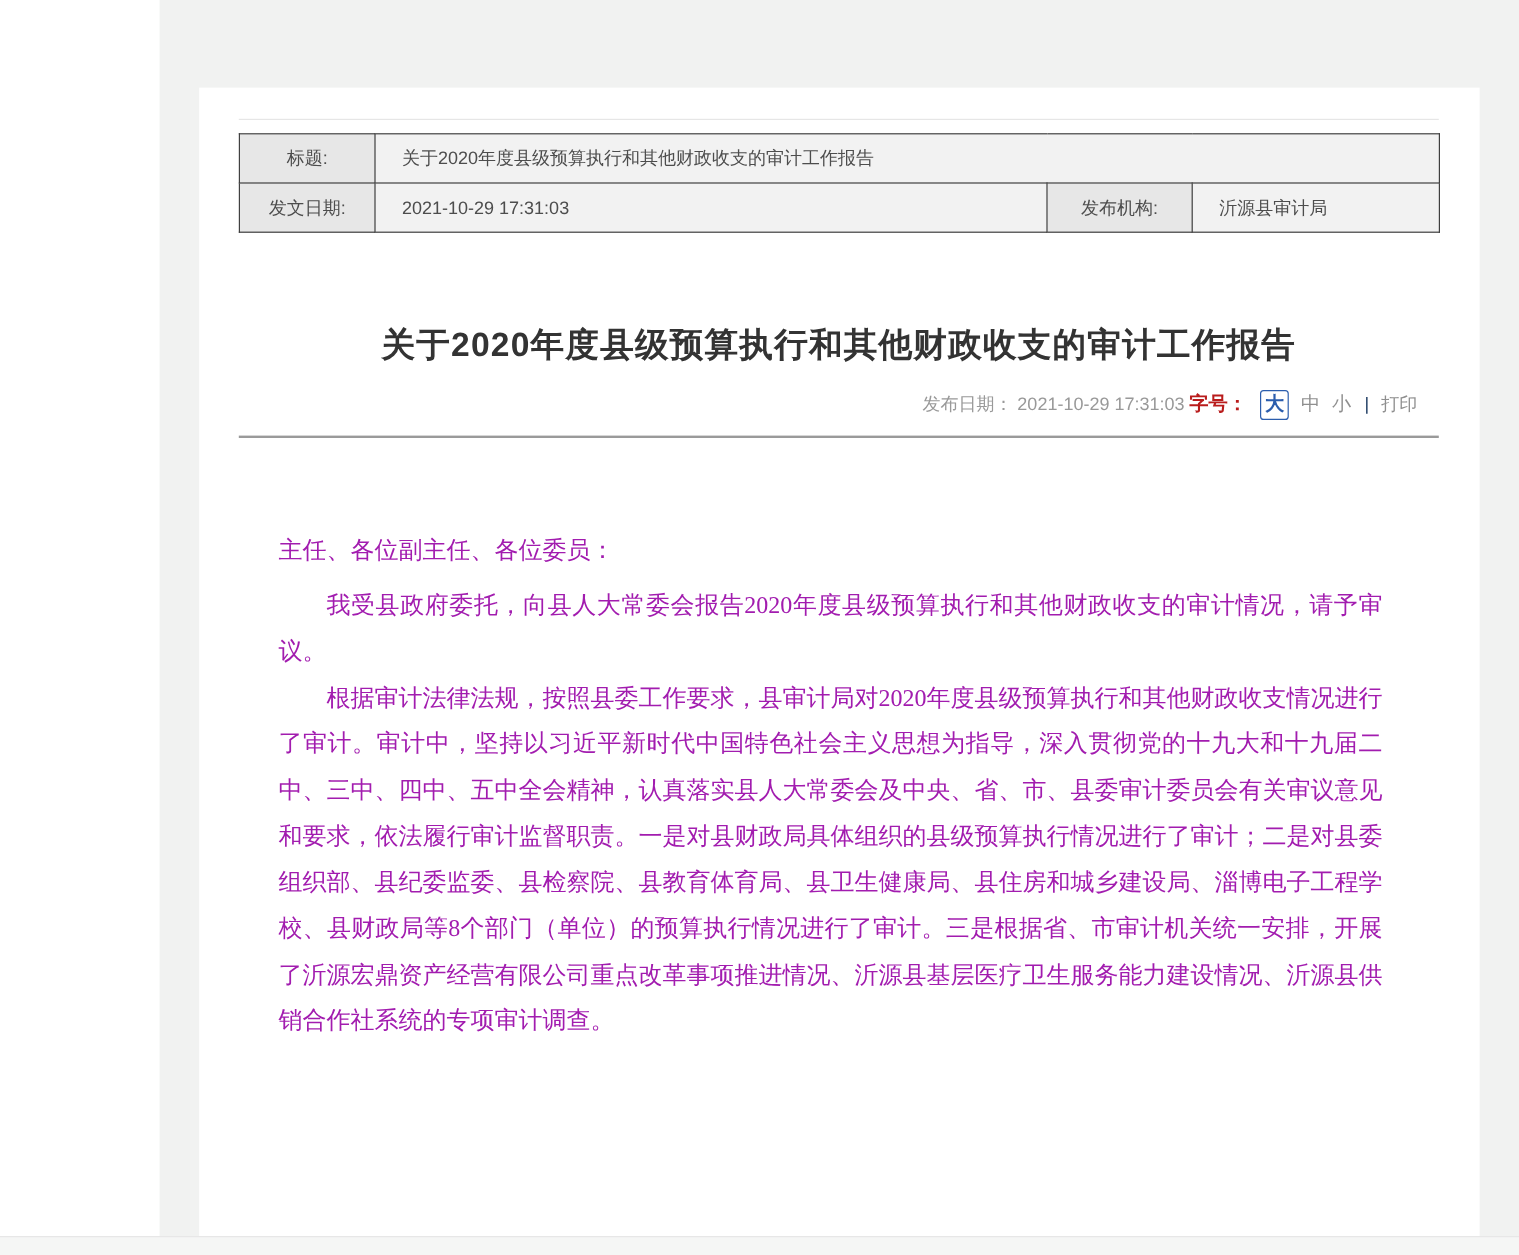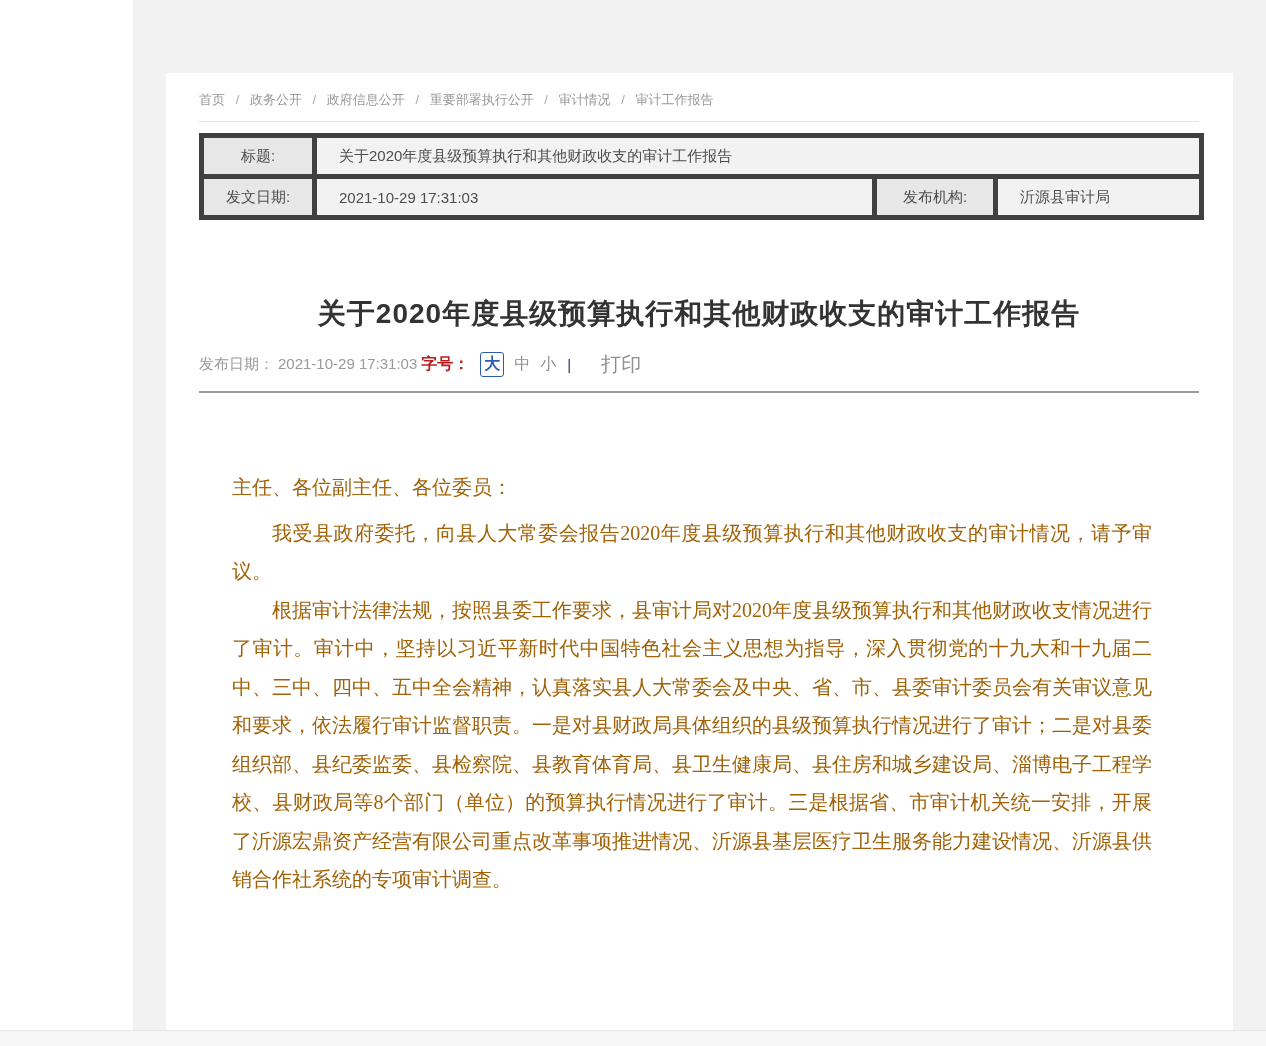--- a/index.html
+++ b/index.html
@@ -48,21 +48,21 @@
   
   .meta-table {
     margin-top: 11px;
     width: 1000px;
     border-collapse: collapse;
     font-size: 15px;
     color: #555555;
     table-layout: fixed;
   }
   .meta-table td {
-    border: 5px solid #404040;
+    border: 1px solid #404040;
     height: 41px;
     vertical-align: middle;
   }
   .meta-table td.label {
     background: #e7e7e7;
     text-align: center;
     color: #4d4d4d;
   }
   .meta-table td.value {
     background: #f2f2f2;
@@ -75,21 +75,21 @@
     text-align: center;
     font-size: 28px;
     font-weight: bold;
     color: #333333;
     letter-spacing: 1px;
     line-height: 40px;
   }
   .date-row {
     margin-top: 17px;
     display: flex;
-    justify-content: flex-start;
+    justify-content: flex-end;
     align-items: center;
     font-size: 15px;
     color: #999999;
   }
   .publish-date span { margin-right: 4px; }
   .controls {
     display: flex;
     align-items: center;
     margin-right: 18px;
     font-size: 16px;
@@ -112,40 +112,39 @@
     color: #2b5dad;
     border: 1px solid #2b5dad;
     border-radius: 3px;
     padding: 1px 3px;
     font-weight: bold;
   }
   .pipe { color: #17365d; margin: 0 10px 0 6px; font-size: 15px; }
   .print-btn {
     background: transparent;
     border: none;
-    font-size: 20px;
+    font-size: 15px;
     color: #8f8f8f;
     cursor: pointer;
     font-family: Liberation Serif, serif;
-    margin-left: 20px;
   }
   .divider-dark {
     margin-top: 13px;
     height: 2px;
     background: #9a9a9a;
   }
   
   .article-body {
     margin-top: 75px;
     margin-left: 33px;
     width: 920px;
     font-family: "Liberation Serif", "DejaVu Serif", serif;
     font-size: 20px;
     line-height: 38.5px;
-    color: #a16207;
+    color: #a21caf;
     text-align: justify;
   }
   .article-body p { margin: 0; }
   .article-body p.first { margin-bottom: 7px; }
   .article-body p.indent { text-indent: 2em; }
   
   .footer-strip {
     position: absolute;
     left: 0; right: 0;
     top: 1030px;
@@ -156,33 +155,20 @@
   }
 </style>
 </head>
 <body>
 
 <div class="viewport">
   <div class="gray-bg"></div>
 
   <div class="card">
 
-    <nav class="breadcrumb">
-      <a>首页</a>
-      <span class="sep">/</span>
-      <a>政务公开</a>
-      <span class="sep">/</span>
-      <a>政府信息公开</a>
-      <span class="sep">/</span>
-      <a>重要部署执行公开</a>
-      <span class="sep">/</span>
-      <a>审计情况</a>
-      <span class="sep">/</span>
-      <span>审计工作报告</span>
-    </nav>
 
     <div class="divider-light"></div>
 
     <table class="meta-table">
       <colgroup>
         <col style="width:113px">
           <col style="width:560px">
           <col style="width:121px">
           <col style="width:206px">
       </colgroup>

